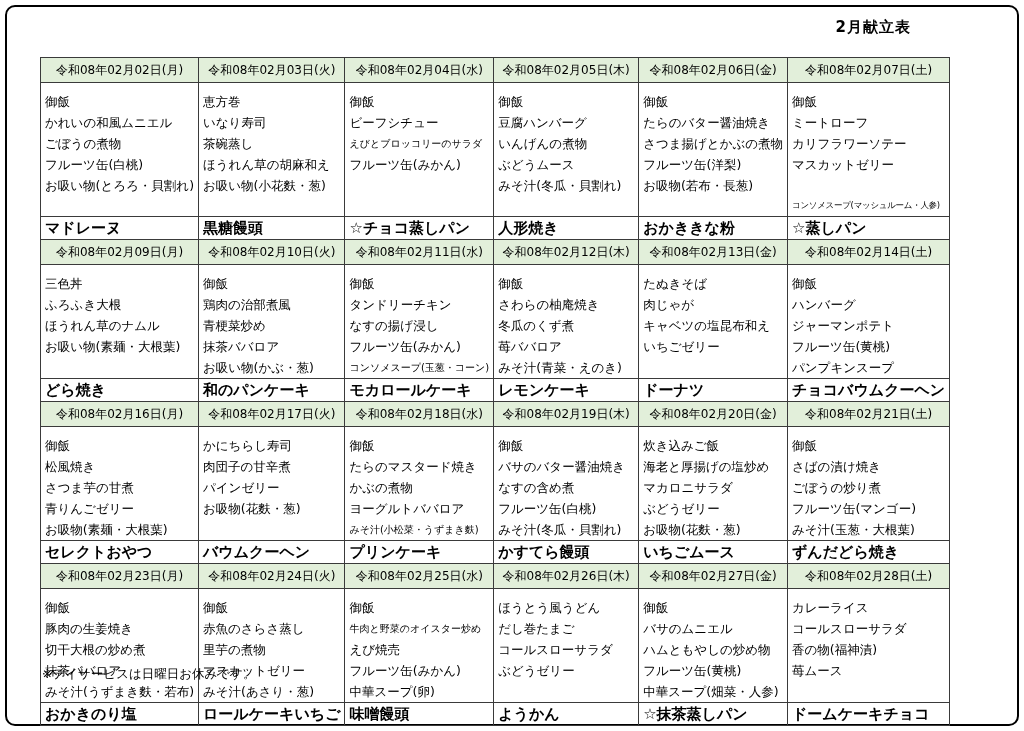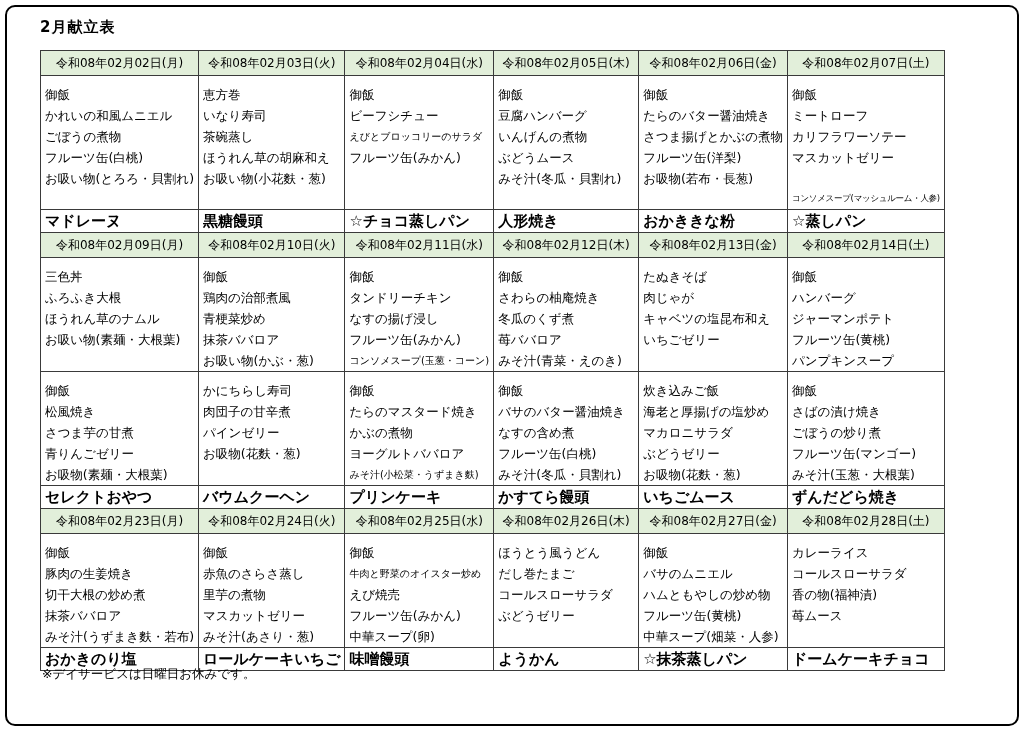--- a/index.html
+++ b/index.html
@@ -7,24 +7,24 @@
     width:1024px;height:731px;background:#ffffff;position:relative;
     font-family:"DejaVu Sans","Liberation Sans",sans-serif;color:#000;
     overflow:hidden;
   }
   .page-border{
     position:absolute;left:5px;top:5px;right:5px;bottom:5px;
     border:2px solid #000;border-radius:10px;pointer-events:none;
   }
   .title{
     position:absolute;left:40px;top:18px;width:871px;
-    text-align:left;font-size:15px;font-weight:bold;letter-spacing:1px;
+    text-align:right;font-size:15px;font-weight:bold;letter-spacing:1px;
   }
   table.menu{
-    position:absolute;left:40px;top:50px;
+    position:absolute;left:40px;top:57px;
     border-collapse:collapse;table-layout:fixed;
   }
   table.menu th, table.menu td{
     border:1px solid #3a3a3a;padding:0 4px;overflow:hidden;white-space:nowrap;
   }
   tr.hdr th{
     background:#e2efda;height:24px;font-size:12px;font-weight:normal;
     text-align:center;vertical-align:middle;
   }
   tr.menu-row td{
@@ -159,20 +159,36 @@
           <div class="line">いちごゼリー</div>
         </td>
         <td>
           <div class="line">御飯</div>
           <div class="line">ハンバーグ</div>
           <div class="line">ジャーマンポテト</div>
           <div class="line">フルーツ缶(黄桃)</div>
           <div class="line">パンプキンスープ</div>
         </td>
       </tr>
+      <tr class="dessert-row">
+        <td>どら焼き</td>
+        <td>和のパンケーキ</td>
+        <td>モカロールケーキ</td>
+        <td>レモンケーキ</td>
+        <td>ドーナツ</td>
+        <td>チョコバウムクーヘン</td>
+      </tr>
+      <tr class="hdr">
+        <th>令和08年02月16日(月)</th>
+        <th>令和08年02月17日(火)</th>
+        <th>令和08年02月18日(水)</th>
+        <th>令和08年02月19日(木)</th>
+        <th>令和08年02月20日(金)</th>
+        <th>令和08年02月21日(土)</th>
+      </tr>
       <tr class="menu-row">
         <td>
           <div class="line">御飯</div>
           <div class="line">松風焼き</div>
           <div class="line">さつま芋の甘煮</div>
           <div class="line">青りんごゼリー</div>
           <div class="line">お吸物(素麺・大根葉)</div>
         </td>
         <td>
           <div class="line">かにちらし寿司</div>

